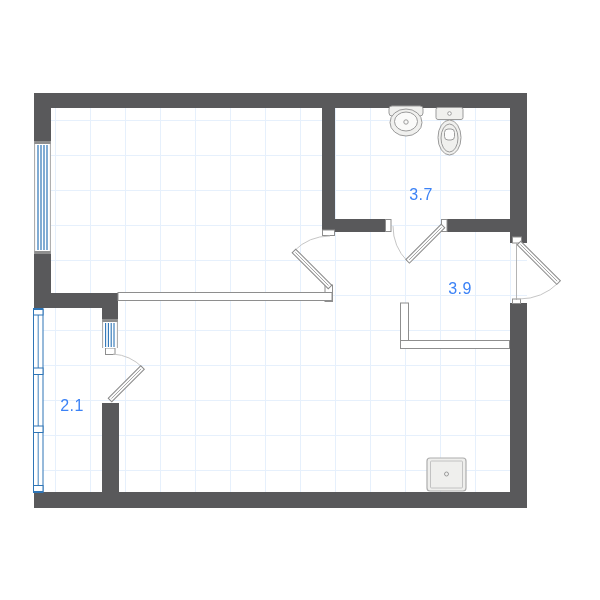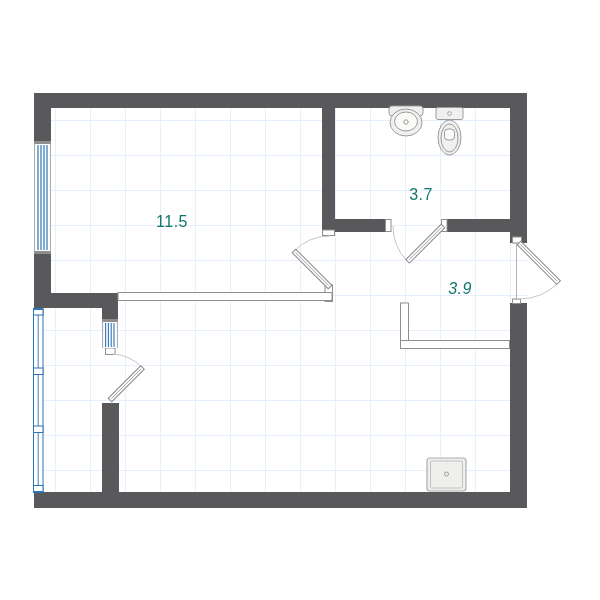--- a/index.html
+++ b/index.html
@@ -10,21 +10,21 @@
     background-color:#ffffff;
     background-image:
       linear-gradient(to right,#E6F0FC 1px,transparent 1px),
       linear-gradient(to bottom,#E6F0FC 1px,transparent 1px);
     background-size:35px 35px;
     background-position:21px 27px;
   }
   svg.overlay{position:absolute;left:0;top:0;}
   .room-label{
     position:absolute;width:80px;text-align:center;
-    font-size:16px;line-height:20px;color:#0f766e;letter-spacing:0.5px;
+    font-size:16px;line-height:20px;color:#3b82f6;letter-spacing:0.5px;
   }
 </style>
 </head>
 <body>
 
 <div class="plan">
 
   <div class="floor"></div>
 
   <svg class="overlay" width="600" height="600" viewBox="0 0 600 600">
@@ -125,21 +125,21 @@
       <rect x="444.5" y="129" width="10" height="11" rx="3.5" fill="#FCFCFC"></rect>
     </g>
 
     <g>
       <rect x="427" y="458" width="39" height="33" rx="3" fill="#EFEFED" stroke="#ADADAD" stroke-width="1.2"></rect>
       <rect x="430.5" y="461" width="32" height="27" rx="1" fill="none" stroke="#C2C2C2" stroke-width="1"></rect>
       <circle cx="446.5" cy="474" r="2" fill="none" stroke="#9B9B9B" stroke-width="1"></circle>
     </g>
   </svg>
 
-  <div class="room-label" style="left:132px;top:212px;">11.5</div>
 
   <div class="room-label" style="left:381px;top:185px;">3.7</div>
 
-  <div class="room-label" style="left:420px;top:279px;font-style:italic;">3.9</div>
+  <div class="room-label" style="left:420px;top:279px;">3.9</div>
 
+  <div class="room-label" style="left:32px;top:396px;">2.1</div>
 
 
 </div>
 
 </body></html>

